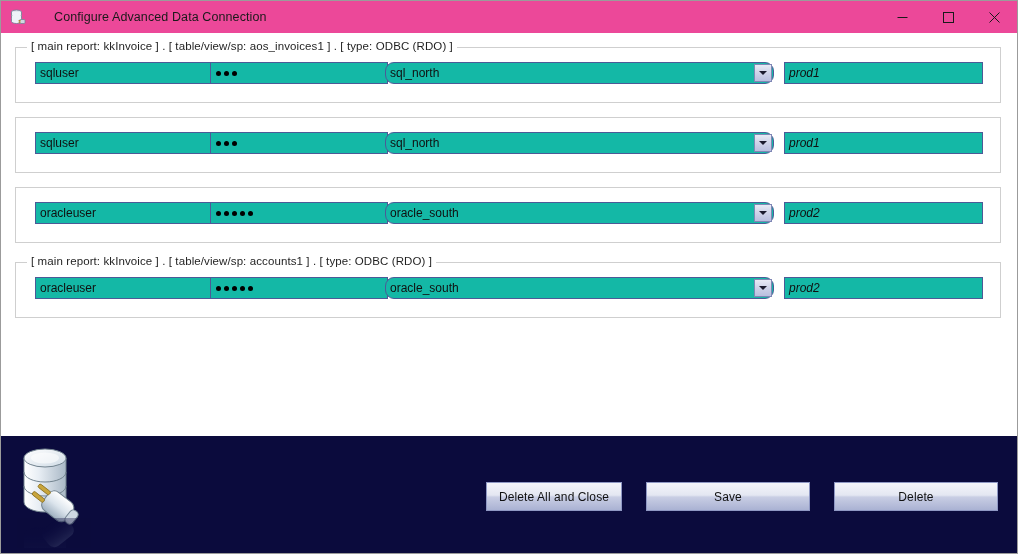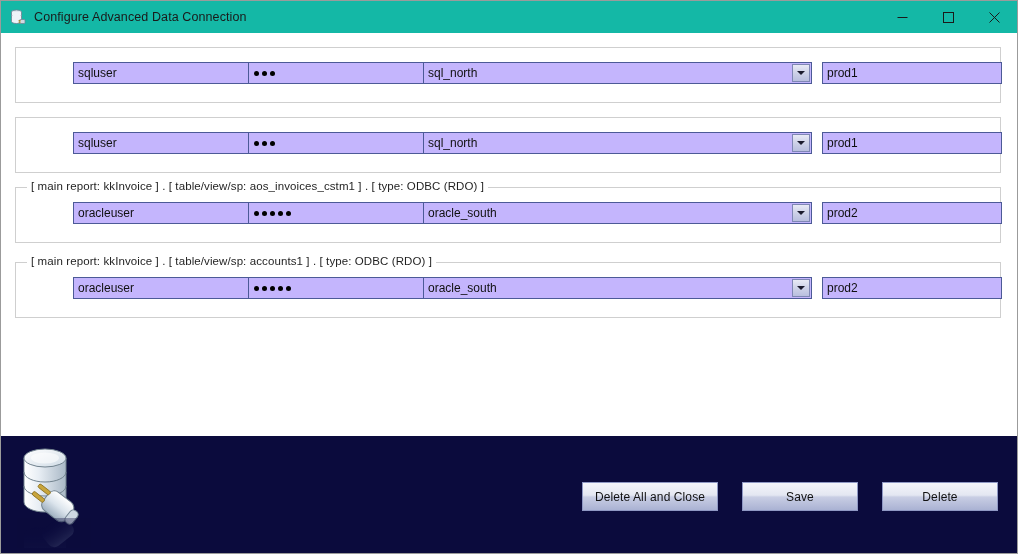--- a/index.html
+++ b/index.html
@@ -22,24 +22,25 @@
     border: 1px solid #9b9b9b;
     background: #ffffff;
     display: flex;
     flex-direction: column;
   }
 
   
   .titlebar {
     height: 32px;
     flex: 0 0 32px;
-    background: #14b8a6;
-    display: flex;
-    align-items: center;
-    position: relative;
+    background: #ec4899;
+    display: flex;
+    align-items: center;
+    position: relative;
+    gap: 20px;
   }
   .title-icon {
     width: 16px;
     height: 16px;
     margin-left: 9px;
     margin-right: 8px;
     flex: 0 0 16px;
     position: relative;
   }
   .title-text {
@@ -91,35 +92,34 @@
     font-size: 11.5px;
     color: #1f1f1f;
     white-space: nowrap;
     letter-spacing: 0.1px;
   }
 
   .field {
     position: absolute;
     box-sizing: border-box;
     border: 1px solid #4c5a97;
-    background: #c4b5fd;
+    background: #14b8a6;
     height: 22px;
     top: 14px;
     font-size: 12px;
     color: #101010;
     display: flex;
     align-items: center;
     padding: 0 2px 0 4px;
     font-family: "Liberation Sans", sans-serif;
-    margin-left: 38px;
   }
   .f-user  { left: 19px;  width: 178px; }
   .f-pass  { left: 194px; width: 178px; }
-  .f-combo { left: 369px; width: 389px; padding-right: 0; }
-  .f-db    { left: 768px; width: 180px; }
+  .f-combo { left: 369px; width: 389px; padding-right: 0; border-radius: 9px; }
+  .f-db    { left: 768px; width: 199px; font-style: italic; }
 
   .pwd-dots {
     display: flex;
     align-items: center;
     gap: 3px;
     padding-left: 1px;
   }
   .pwd-dots i {
     width: 5px;
     height: 5px;
@@ -170,21 +170,21 @@
   }
 
   .btnrow {
     position: absolute;
     right: 19px;
     top: 46px;
     display: flex;
     gap: 24px;
   }
   .dlgbtn {
-    width: 116px;
+    width: 164px;
     height: 29px;
     box-sizing: border-box;
     border: 1px solid #8f98c4;
     background: linear-gradient(to bottom, #f4f5fa 0%, #e4e7f2 45%, #c9cee4 52%, #aab2d3 100%);
     color: #111111;
     font-size: 12px;
     font-family: "Liberation Sans", sans-serif;
     display: flex;
     align-items: center;
     justify-content: center;
@@ -229,20 +229,21 @@
         <svg width="11" height="11" viewBox="0 0 11 11">
             <path d="M0.5 0.5l10 10M10.5 0.5l-10 10" stroke="#1a1a1a" stroke-width="1"></path>
           </svg>
       </button>
     </div>
   </div>
 
   <div class="client">
 
     <div class="groupbox" style="top:14px;">
+      <span class="gb-legend">[ main report: kkInvoice ] . [ table/view/sp: aos_invoices1 ] . [ type: ODBC (RDO) ]</span>
       <div class="field f-user">
         <span>sqluser</span>
       </div>
       <div class="field f-pass">
         <span class="pwd-dots">
             <i></i>
             <i></i>
             <i></i>
           </span>
       </div>
@@ -273,21 +274,20 @@
         <span class="combo-btn">
             <span class="tri"></span>
           </span>
       </div>
       <div class="field f-db">
         <span>prod1</span>
       </div>
     </div>
 
     <div class="groupbox" style="top:154px;">
-      <span class="gb-legend">[ main report: kkInvoice ] . [ table/view/sp: aos_invoices_cstm1 ] . [ type: ODBC (RDO) ]</span>
       <div class="field f-user">
         <span>oracleuser</span>
       </div>
       <div class="field f-pass">
         <span class="pwd-dots">
             <i></i>
             <i></i>
             <i></i>
             <i></i>
             <i></i>

